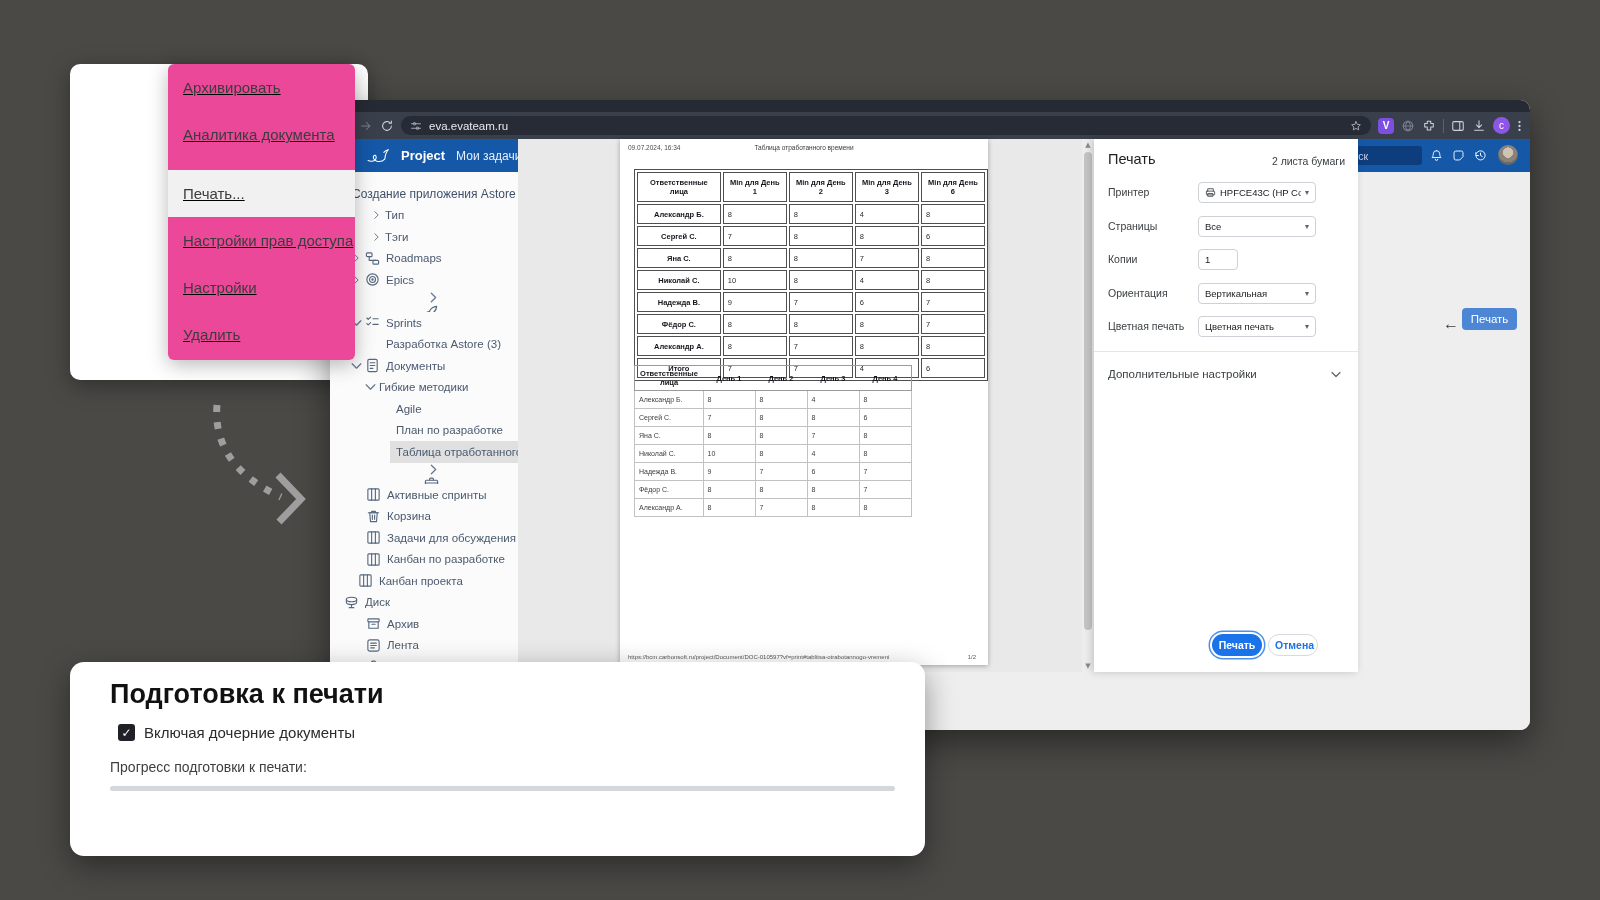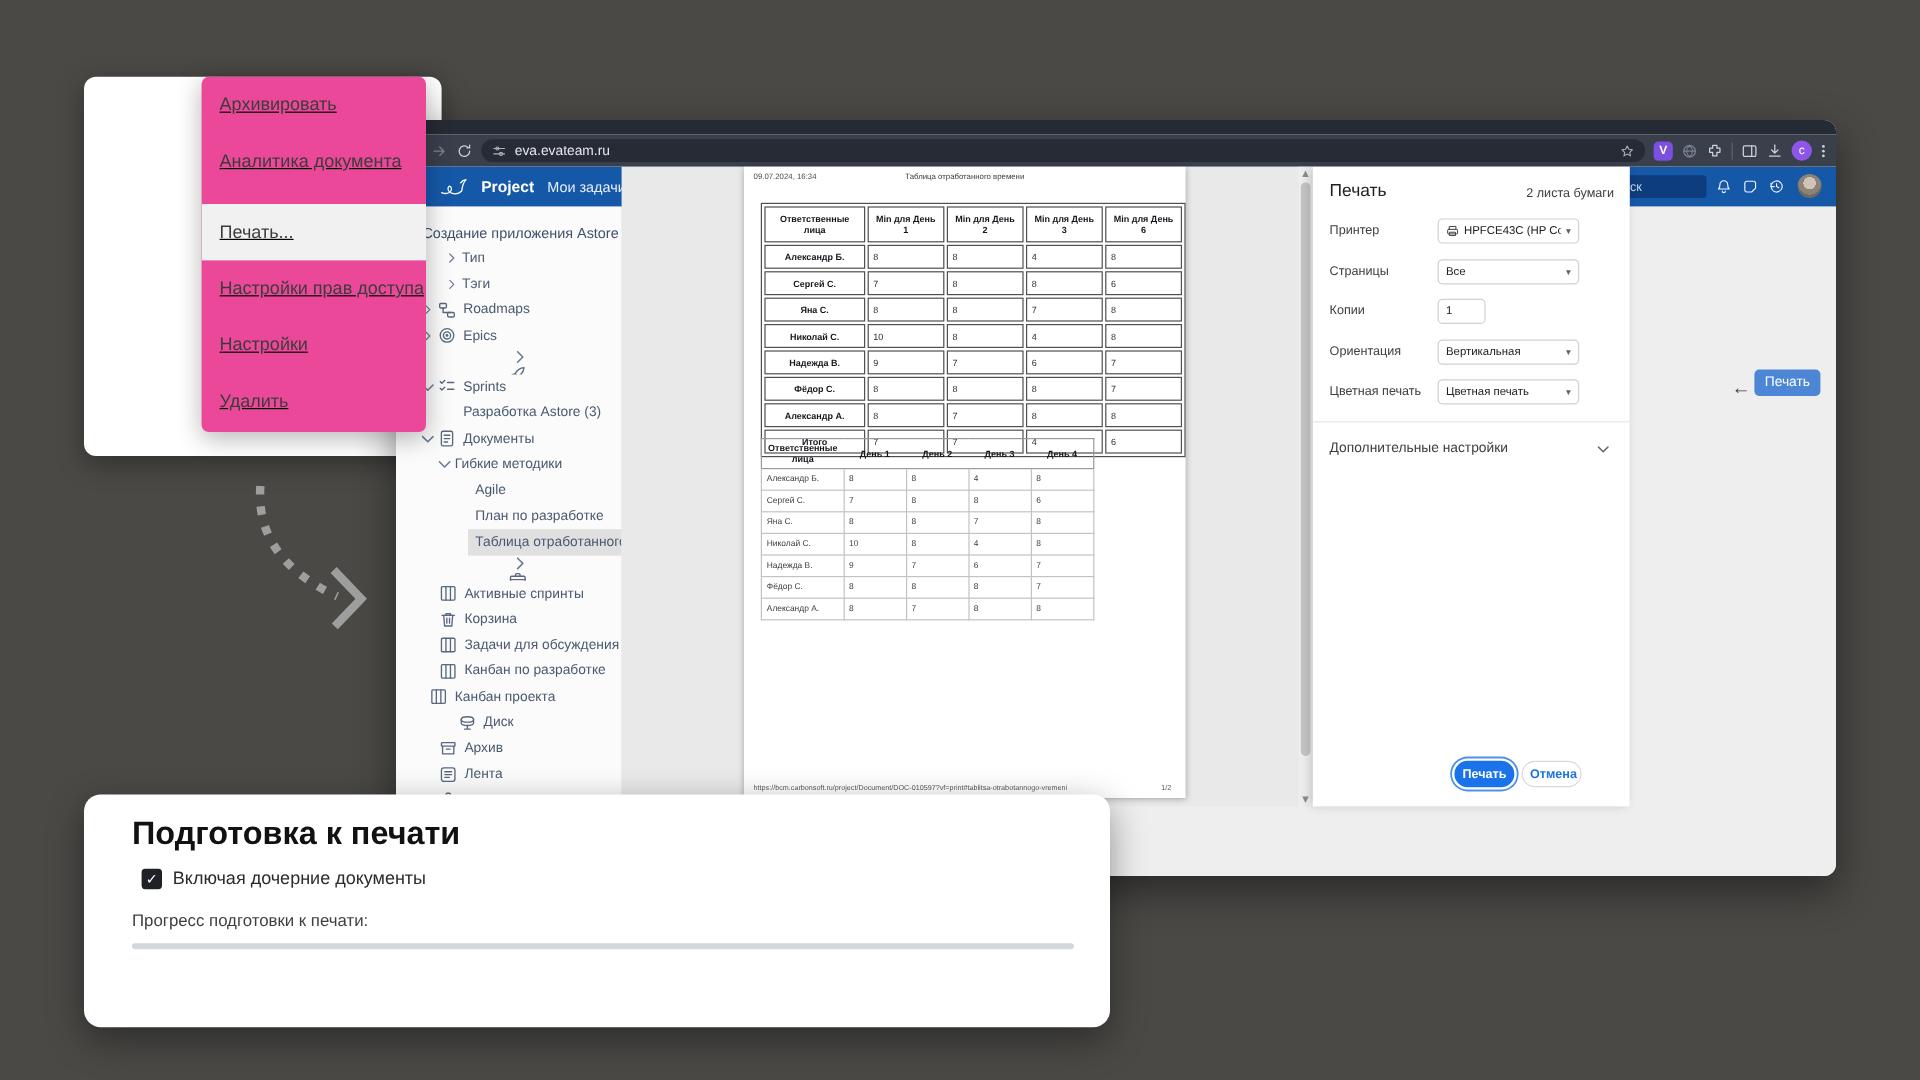--- a/index.html
+++ b/index.html
@@ -438,21 +438,21 @@
           </div>
           <div class="sb-row" style="padding-left: 28px;">
             <span class="sb-icon" data-icon="kanban">
               <svg viewBox="0 0 16 16">
                 <rect x="2" y="2" width="12" height="12" rx="1"></rect>
                 <path d="M6 2v12M10 2v12"></path>
               </svg>
             </span>
             <span>Канбан проекта</span>
           </div>
-          <div class="sb-row" style="padding-left: 52px;">
+          <div class="sb-row" style="padding-left: 14px;">
             <span class="sb-icon" data-icon="disk">
               <svg viewBox="0 0 16 16">
                 <ellipse cx="8" cy="4.8" rx="5.5" ry="2.4"></ellipse>
                 <path d="M2.5 4.8v3c0 1.3 2.5 2.4 5.5 2.4s5.5-1.1 5.5-2.4v-3"></path>
                 <path d="M8 10.2V13M5.5 13.5h5"></path>
               </svg>
             </span>
             <span>Диск</span>
           </div>
           <div class="sb-row" style="padding-left: 36px;">

